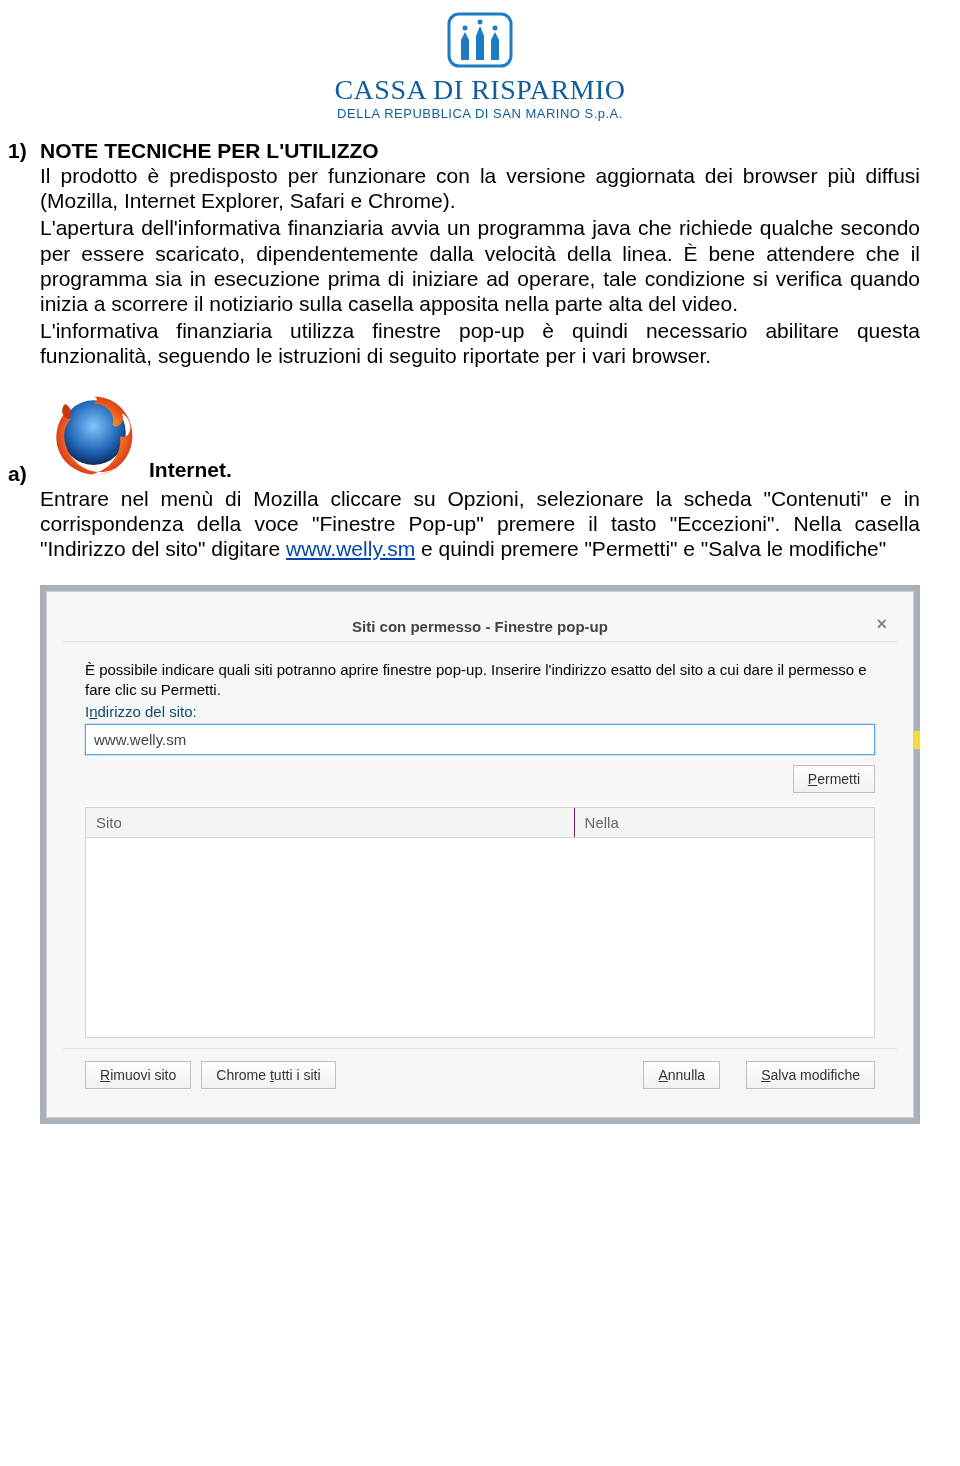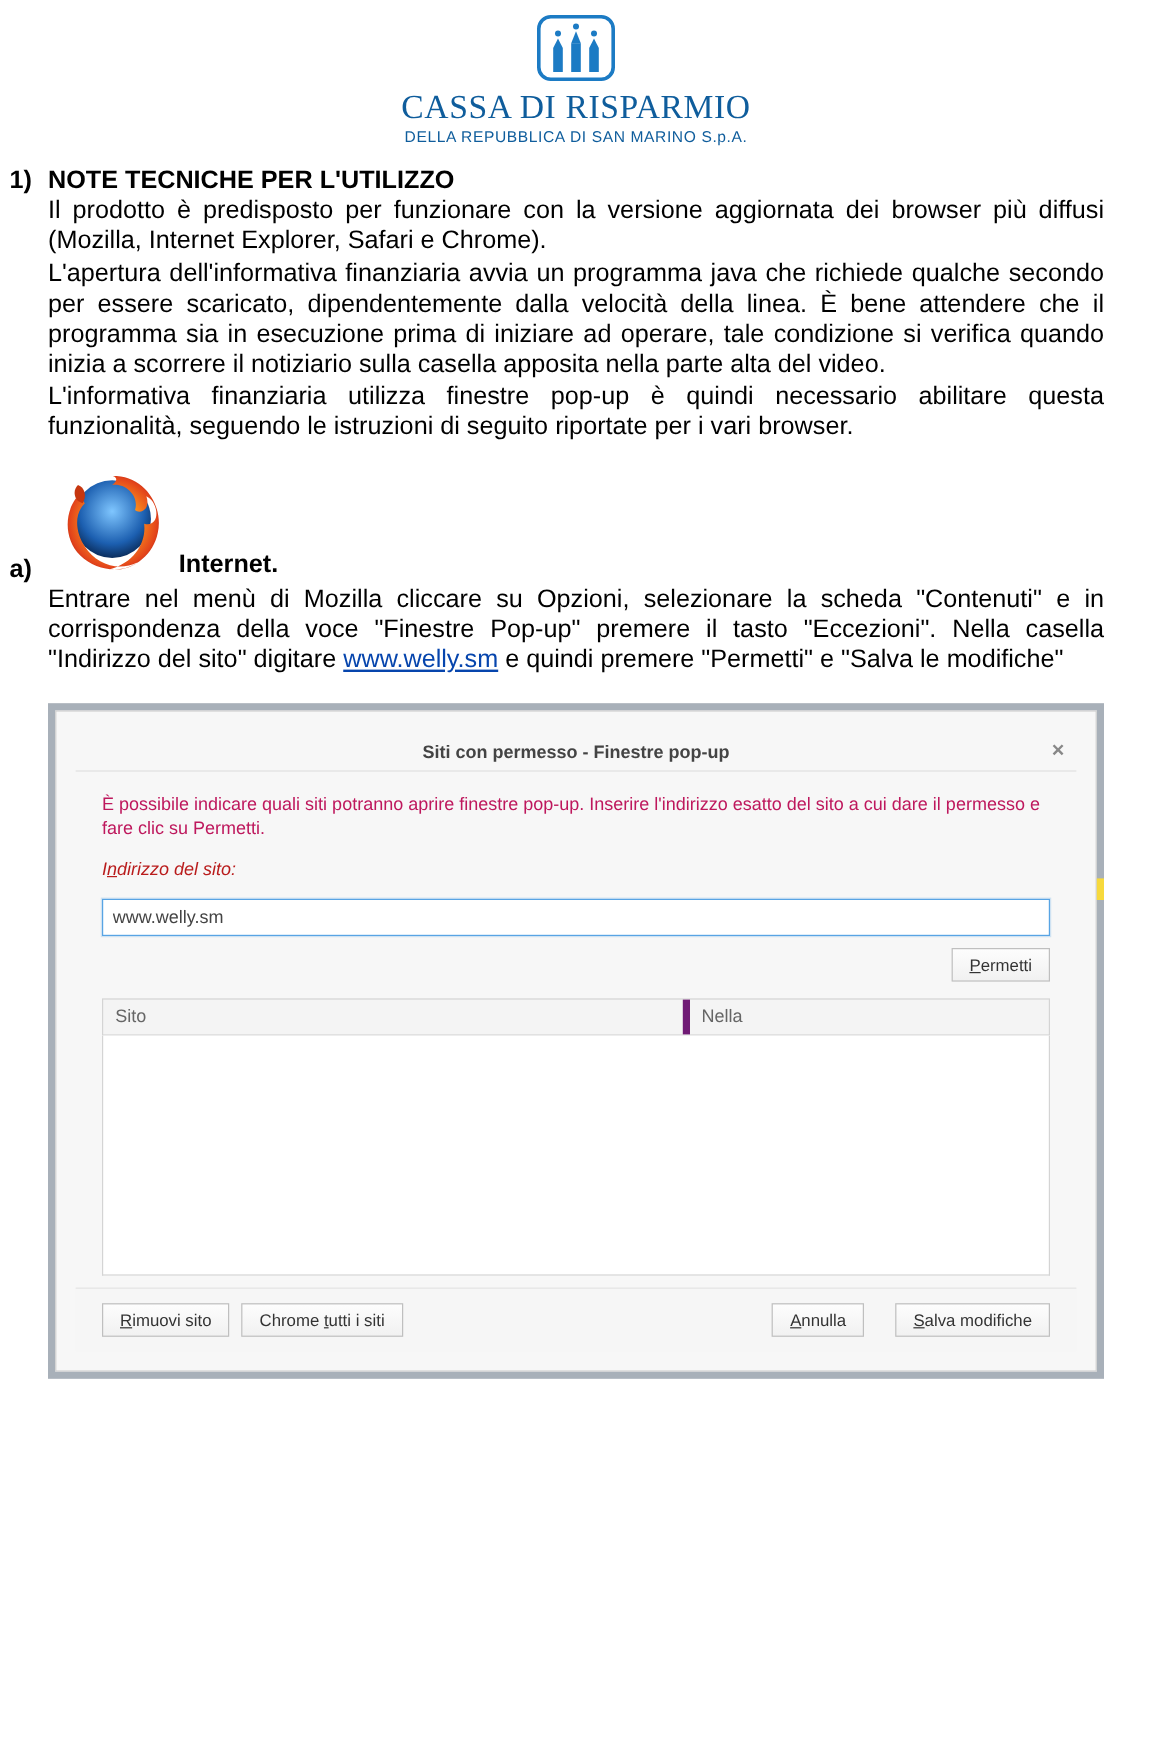--- a/index.html
+++ b/index.html
@@ -92,22 +92,22 @@
   }
   .sshot-close {
     position: absolute;
     right: 10px;
     top: 6px;
     color: #888;
     font-size: 18px;
     cursor: pointer;
   }
   .sshot-body { padding: 18px 22px 10px 22px; }
-  .sshot-desc { color: #be185d; line-height: 1.35; margin-bottom: 14px; }
-  .sshot-label { display: block; margin-bottom: 16px; color: #b91c1c; font-style: italic; }
+  .sshot-desc { color: #000000; line-height: 1.35; margin-bottom: 2px; }
+  .sshot-label { display: block; margin-bottom: 4px; color: #0c4a6e; }
   .sshot-label .ul { text-decoration: underline; }
   .sshot-input {
     width: 100%;
     border: 1px solid #58a4e4;
     background: #fff;
     padding: 6px 8px;
     font-size: 15px;
     color: #444;
     box-shadow: 0 0 0 1px rgba(88,164,228,0.25);
   }
@@ -125,21 +125,21 @@
   .table-head {
     display: flex;
     border: 1px solid #d4d4d4;
     background: #f4f4f4;
     margin-top: 14px;
   }
   .table-head .col {
     padding: 6px 10px;
     color: #666;
   }
-  .table-head .col1 { flex: 1 1 62%; border-right: 6px solid #701a75; }
+  .table-head .col1 { flex: 1 1 62%; border-right: 1px solid #701a75; }
   .table-head .col2 { flex: 1 1 38%; }
   .table-body {
     border: 1px solid #d4d4d4;
     border-top: none;
     background: #fff;
     height: 200px;
   }
   .bottom-bar {
     display: flex;
     justify-content: space-between;

